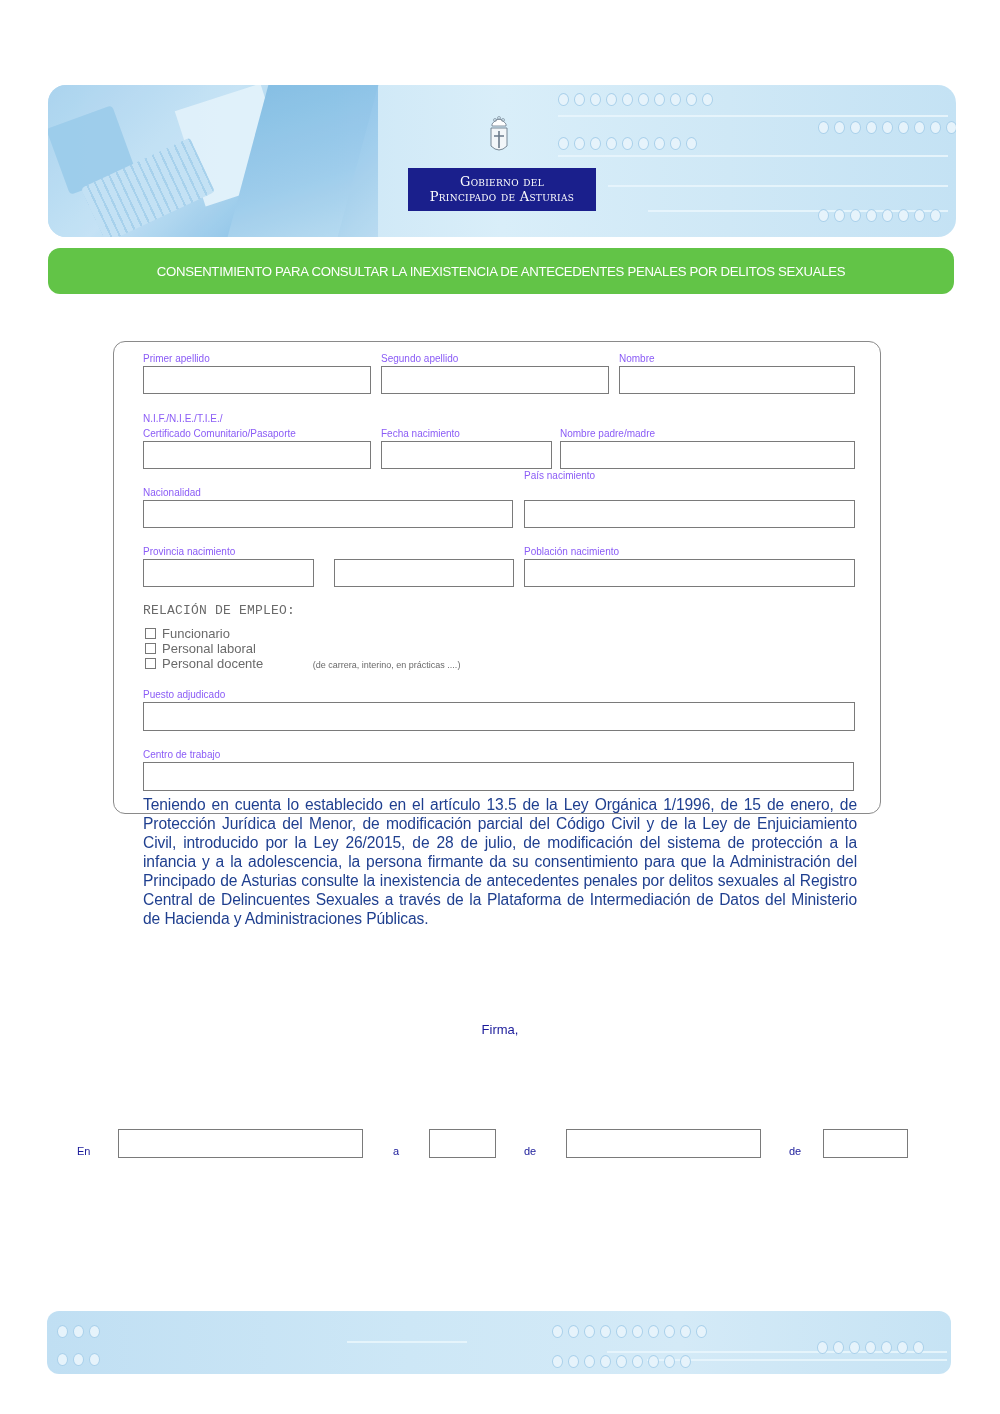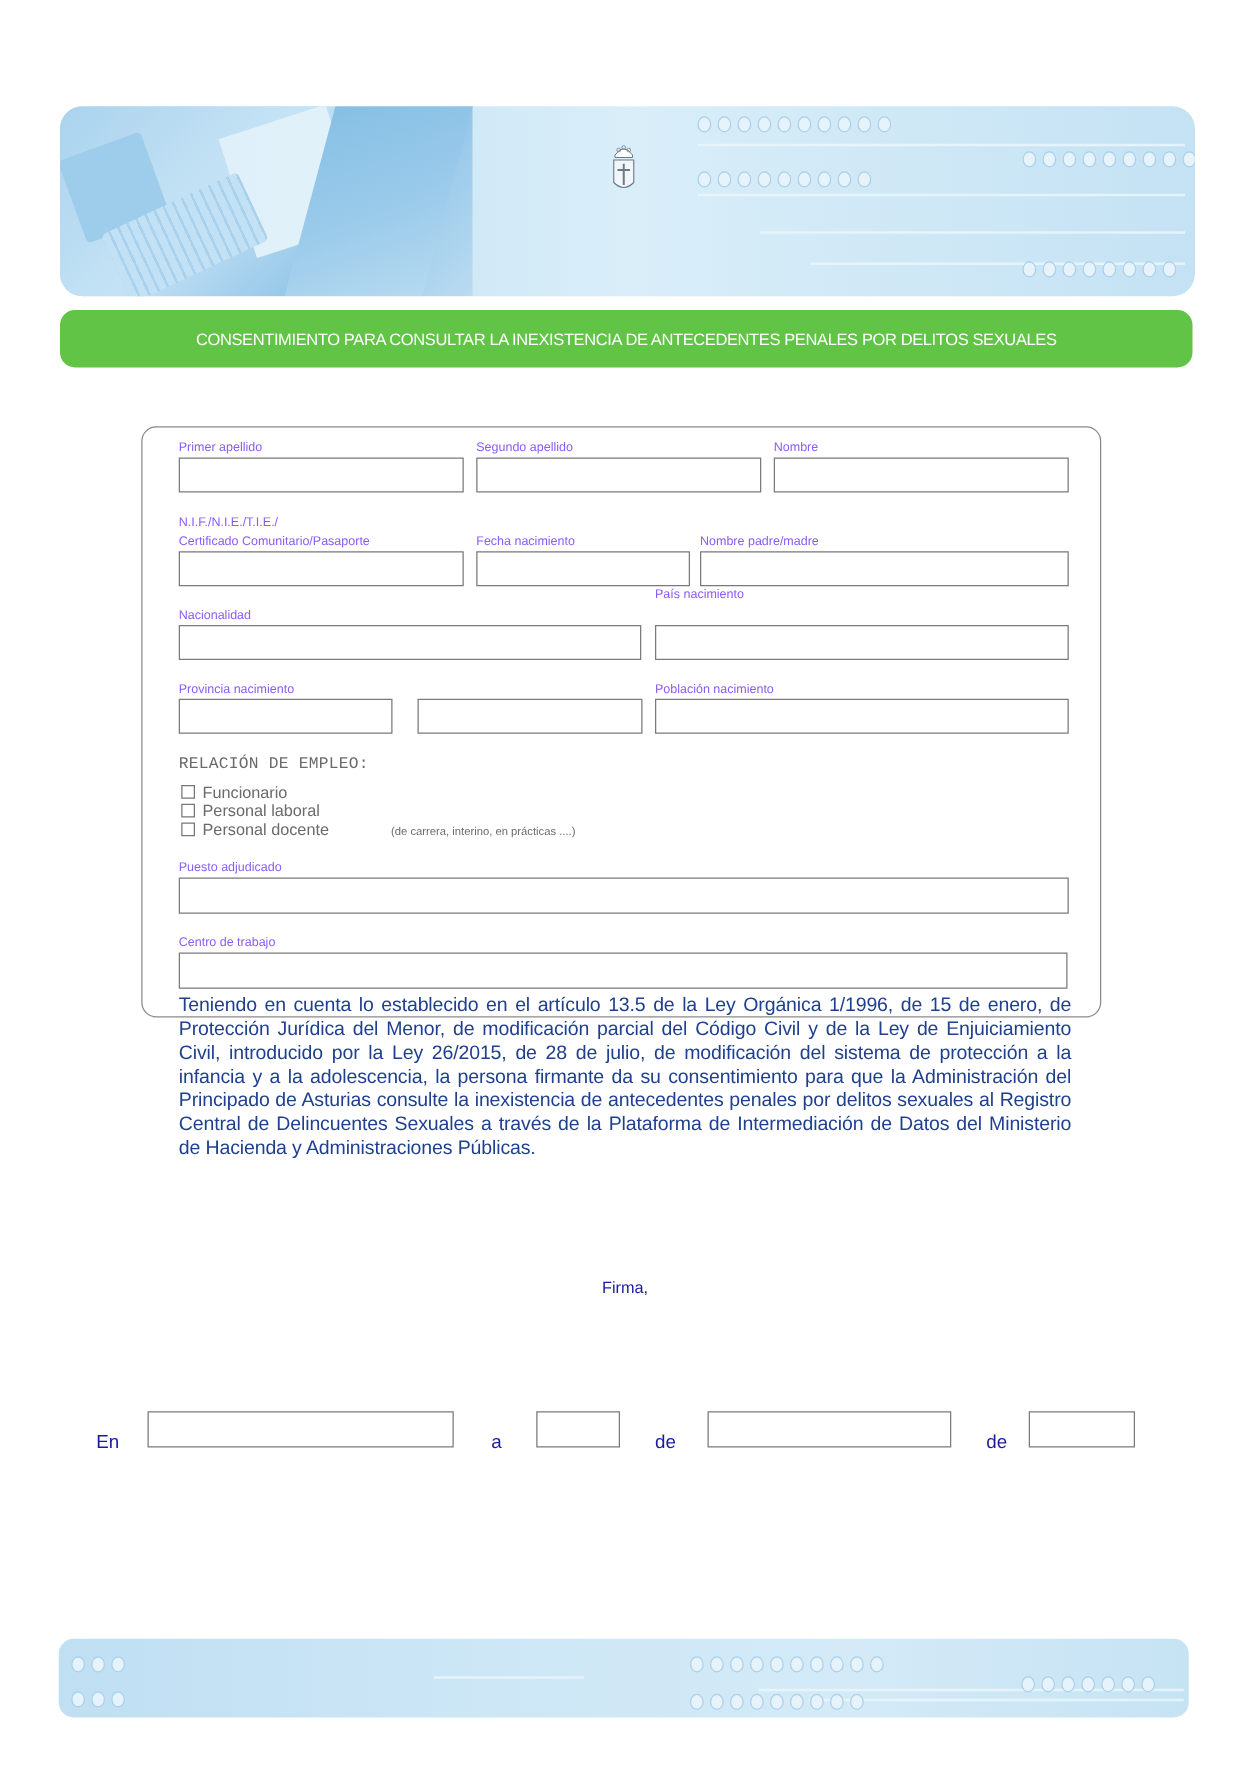--- a/index.html
+++ b/index.html
@@ -86,21 +86,21 @@
     
     .para {
       position: absolute; left: 143px; top: 795px; width: 714px;
       font-size: 15.6px; line-height: 19px; color: #1f3f8f; text-align: justify;
       letter-spacing: -0.1px;
     }
     .firma {
       position: absolute; left: 0; width: 1000px; top: 1022px; text-align: center;
       font-size: 13px; color: #1a1a9a;
     }
-    .sig-lbl { position: absolute; font-size: 15px; color: #1a1a9a; }
+    .sig-lbl { position: absolute; font-size: 11px; color: #1a1a9a; }
     .sig-box { position: absolute; border: 1.5px solid #7a7a7a; box-sizing: border-box; height: 29px; top: 1129px; }
     
     .footer {
       position: absolute; left: 47px; top: 1311px; width: 904px; height: 63px;
       border-radius: 12px; overflow: hidden;
       background: linear-gradient(90deg, #c0dff3 0%, #cde7f6 40%, #d4eaf7 70%, #c6e3f4 100%);
     }
   </style>
 </head>
 <body>
@@ -161,20 +161,24 @@
       <span></span>
   </div>
   <svg class="logo-shield" viewBox="0 0 22 42">
     <path d="M4 12 Q11 2 18 12 L18 14 L4 14 Z" fill="#ffffff" stroke="#6a7a8a" stroke-width="0.8"></path>
     <circle cx="7" cy="8" r="1.5" fill="none" stroke="#6a7a8a" stroke-width="0.6"></circle>
     <circle cx="11" cy="6" r="1.5" fill="none" stroke="#6a7a8a" stroke-width="0.6"></circle>
     <circle cx="15" cy="8" r="1.5" fill="none" stroke="#6a7a8a" stroke-width="0.6"></circle>
     <path d="M3 16 L19 16 L19 34 Q11 42 3 34 Z" fill="#f2f6f9" stroke="#6a7a8a" stroke-width="0.9"></path>
     <path d="M11 19 L11 36 M6 24 L16 24" stroke="#6a7a8a" stroke-width="1.6"></path>
   </svg>
+  <div class="logo-box">
+    <div>Gobierno del</div>
+    <div>Principado de Asturias</div>
+  </div>
 </div>
 
 <div class="titlebar">
   <span>CONSENTIMIENTO PARA CONSULTAR LA INEXISTENCIA DE ANTECEDENTES PENALES POR DELITOS SEXUALES</span>
 </div>
 
 <div class="card"></div>
 
 <div class="lbl" style="left:143px; top:351px;">Primer apellido</div>
 <div class="box" style="left:143px; top:366px; width:228px; height:28px;"></div>

